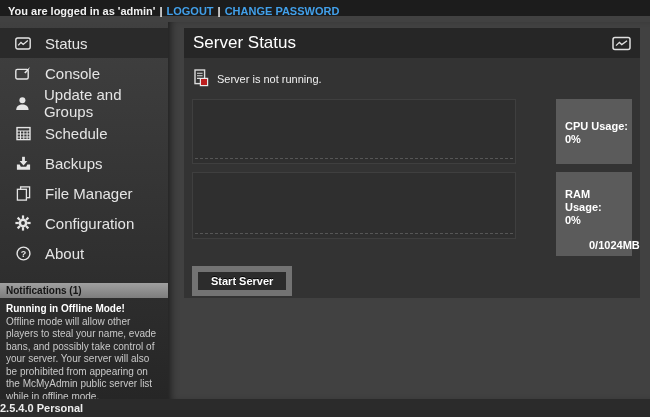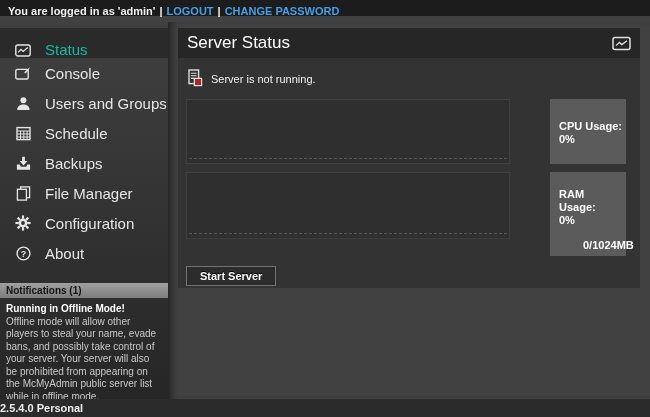--- a/index.html
+++ b/index.html
@@ -25,36 +25,36 @@
     width:168px; flex:0 0 168px;
     background:linear-gradient(#404040, #262626);
     display:flex; flex-direction:column; overflow:hidden;
   }
   .nav { padding-top:6px; }
   .nav-item {
     height:30px; display:flex; align-items:center;
     padding-left:13px; color:#e5e5e5; font-size:15px; cursor:pointer;
   }
   .nav-item .icn { width:20px; margin-right:12px; display:flex; justify-content:center; align-items:center; }
-  .nav-item.active { background:#2a2a2a; color:#14b8a6;align-items:flex-end; }
+  .nav-item.active { background:#2a2a2a; color:#e5e5e5; }
   .notif-header {
     margin-top:15px; height:15px;
     background:linear-gradient(#a0a0a0,#7d7d7d);
     color:#141414; font-size:10px; font-weight:bold;
     line-height:15px; padding-left:6px;
   }
   .notif-body { padding:5px 6px 0 6px; font-size:10px; line-height:12.5px; color:#c9c9c9; }
   .notif-title { color:#fff; font-weight:bold; }
   
   .main {
     flex:1; position:relative; background:#414141;
     box-shadow: inset 7px 0 9px -5px rgba(0,0,0,0.6);
   }
   .panel {
-    position:absolute; left:10px; top:6px; right:10px;
+    position:absolute; left:16px; top:6px; right:10px;
     background:#333333; padding-bottom:0;
   }
   .panel-header {
     height:30px; background:#262626;
     display:flex; align-items:center; padding:0 9px;
   }
   .panel-title { font-size:17px; color:#fff; flex:1; font-weight:normal; }
   .panel-header .hdr-icn { display:flex; cursor:pointer; }
   .status-section { display:flex; padding:11px 8px 4px 10px; font-size:11px; }
   .status-left { display:flex; align-items:flex-start; }
@@ -77,21 +77,21 @@
   .stats {
     width:76px; background:#5b5b5b; color:#fff;
     font-size:11px; font-weight:bold; line-height:13px;
     padding:6px 4px 4px 9px;
   }
   .stats.cpu-stats { padding-top:21px; }
   .stats.ram-stats { padding-top:16px; }
   .stats .detail { margin-top:12px;margin-left:24px; }
   .btn-row { padding:10px 0 2px 8px; }
   .start-btn {
-    display:inline-block; background:#2c2c2c; border:1px solid #737373;
+    display:inline-block; background:#2c2c2c; border:6px solid #737373;
     color:#fff; font-weight:bold; font-size:11px; font-family:"Liberation Sans",sans-serif;
     padding:3px 13px; cursor:pointer; text-shadow:0 -1px 0 #000;
   }
   
   .footer {
     position:absolute; bottom:0; left:0; right:0; height:18px;
     background:#2b2b2b; font-size:11px; font-weight:bold;
     line-height:18px; text-align:left; padding-right:8px; color:#ececec;
   }
   svg { display:block; }
@@ -128,21 +128,21 @@
         <span>Console</span>
       </div>
 
       <div class="nav-item">
         <span class="icn">
           <svg width="15" height="15" viewBox="0 0 15 15">
               <circle cx="7.4" cy="4.3" r="3" fill="#e5e5e5"></circle>
               <path d="M1.2 14 C1.2 9.8 4.3 8.4 7.4 8.4 C10.5 8.4 13.6 9.8 13.6 14 Z" fill="#e5e5e5"></path>
             </svg>
         </span>
-        <span>Users and Groups</span>
+        <span>Update and Groups</span>
       </div>
 
       <div class="nav-item">
         <span class="icn">
           <svg width="15" height="15" viewBox="0 0 15 15">
               <rect x="1" y="1.6" width="13" height="12" fill="none" stroke="#e5e5e5" stroke-width="1.4"></rect>
               <path d="M1 5 H14 M1 8 H14 M1 11 H14 M4.5 5 V13.6 M7.8 5 V13.6 M11.1 5 V13.6" stroke="#e5e5e5" stroke-width="1"></path>
             </svg>
         </span>
         <span>Schedule</span>

